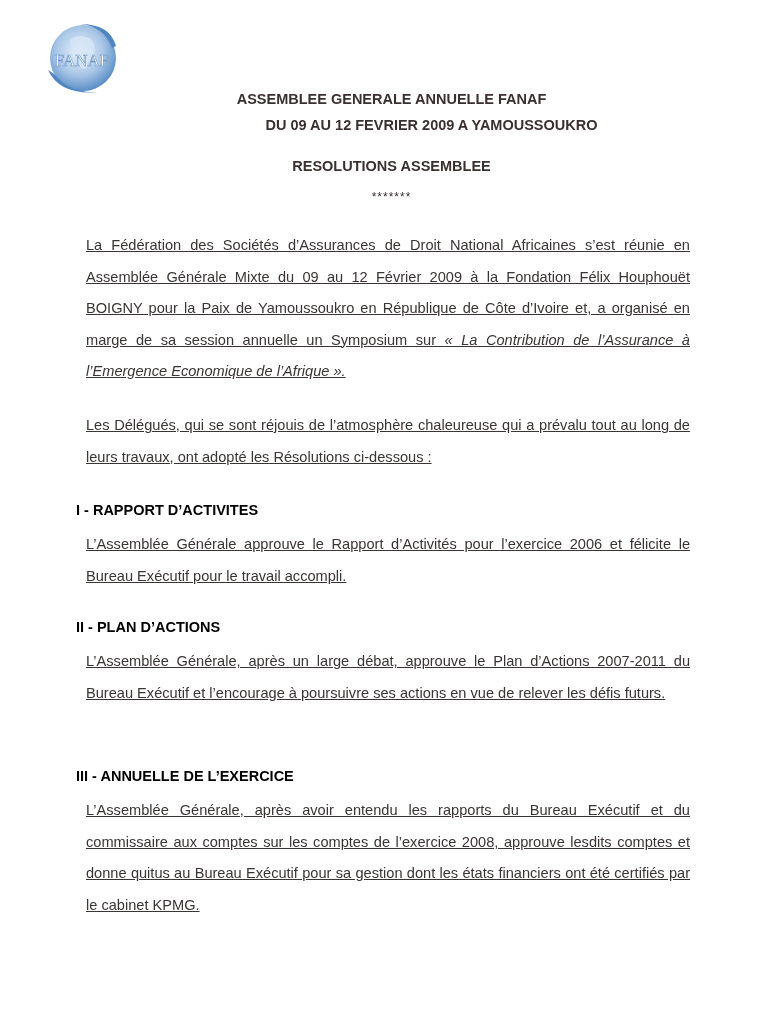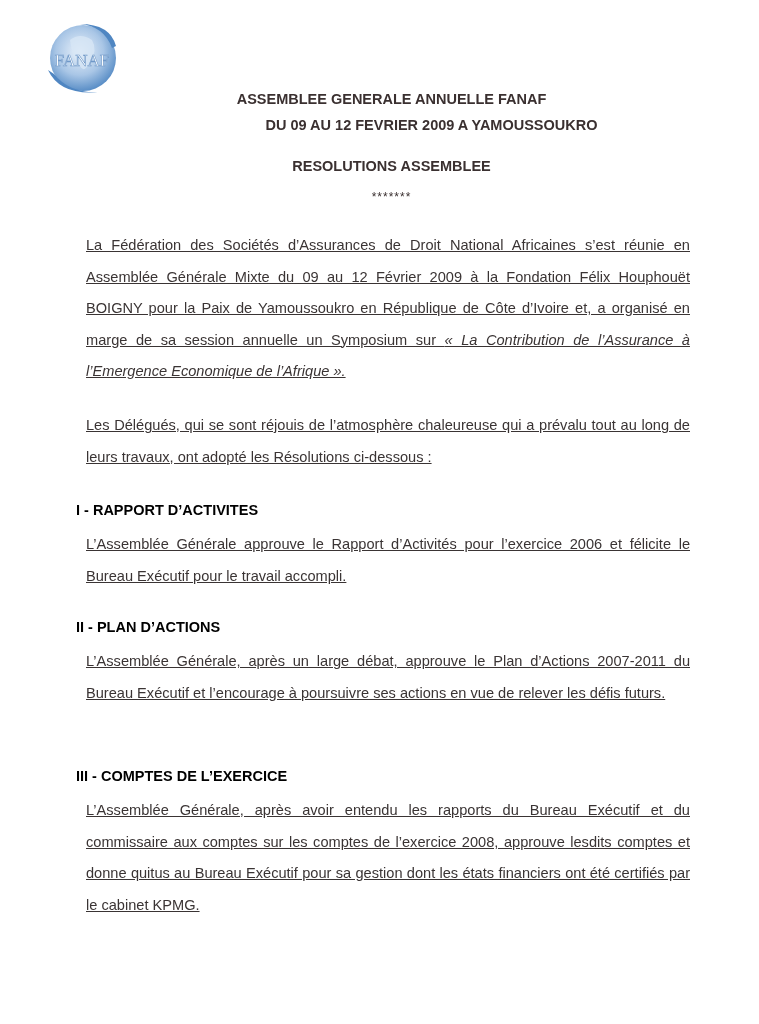--- a/index.html
+++ b/index.html
@@ -50,14 +50,14 @@
 </p>
 
 <p class="para" style="top:410px;">Les Délégués, qui se sont réjouis de l’atmosphère chaleureuse qui a prévalu tout au long de leurs travaux, ont adopté les Résolutions ci-dessous :</p>
 
 <div class="section-title" style="top:502px;">I - RAPPORT D’ACTIVITES</div>
 <p class="para" style="top:529px;">L’Assemblée Générale approuve le Rapport d’Activités pour l’exercice 2006 et félicite le Bureau Exécutif pour le travail accompli.</p>
 
 <div class="section-title" style="top:619px;">II - PLAN D’ACTIONS</div>
 <p class="para" style="top:646px;">L’Assemblée Générale, après un large débat, approuve le Plan d’Actions 2007-2011 du Bureau Exécutif et l’encourage à poursuivre ses actions en vue de relever les défis futurs.</p>
 
-<div class="section-title" style="top:768px;">III - COMPTES DE L’EXERCICE</div>
+<div class="section-title" style="top:768px;">III - ANNUELLE DE L’EXERCICE</div>
 <p class="para" style="top:795px;">L’Assemblée Générale, après avoir entendu les rapports du Bureau Exécutif et du commissaire aux comptes sur les comptes de l’exercice 2008, approuve lesdits comptes et donne quitus au Bureau Exécutif pour sa gestion dont les états financiers ont été certifiés par le cabinet KPMG.</p>
 
 </body></html>

